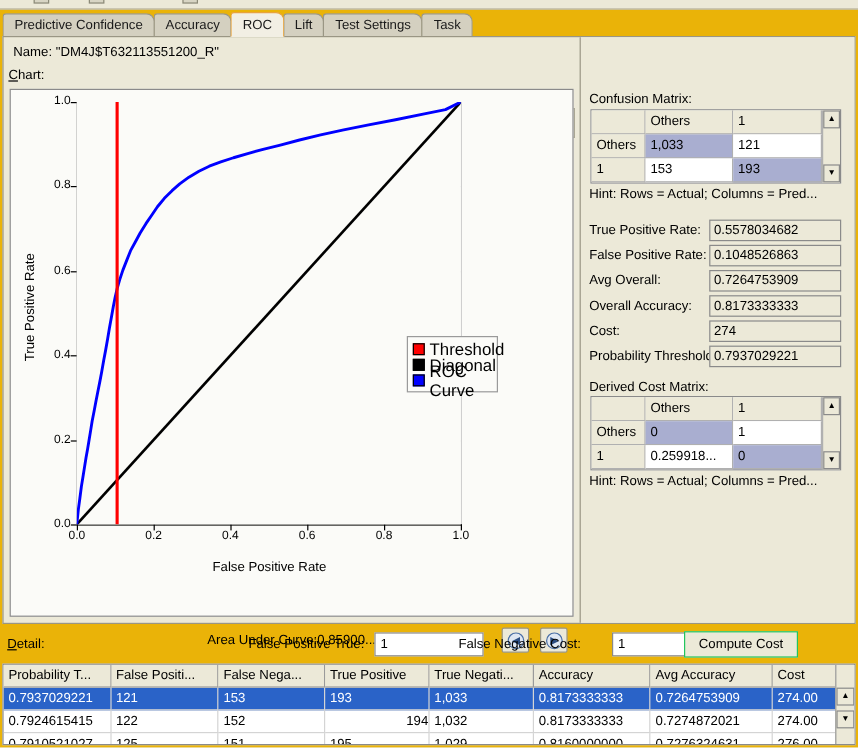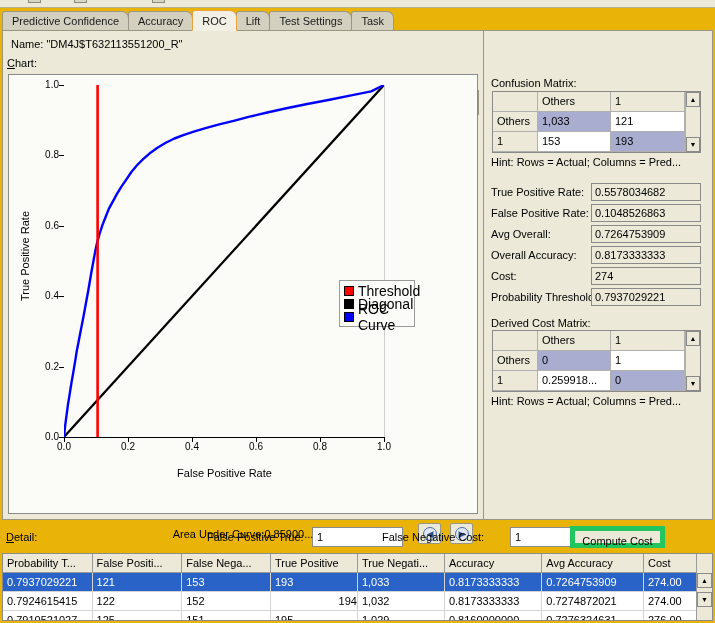--- a/index.html
+++ b/index.html
@@ -160,21 +160,21 @@
   .fp-lbl { position: absolute; left: 205px; top: 7px; font-size: 11px; }
   .fn-lbl { position: absolute; left: 380px; top: 7px; font-size: 11px; }
   .costinput {
     position: absolute; top: 3px; width: 91px; height: 20px;
     border: 1px solid #8a8a8a; background: #fff;
     font-size: 11px; line-height: 18px; padding-left: 4px;
     font-family: "Liberation Sans", sans-serif;
   }
   .compute-btn {
     position: absolute; left: 568px; top: 2px; width: 95px; height: 22px;
-    border: 5px solid #22c55e; background: #ece9d8;
+    border: 1px solid #22c55e; background: #ece9d8;
     font-size: 11px; line-height: 20px; text-align: center; cursor: pointer;
   }
 
   
   .dtable {
     position: absolute; left: 2px; top: 553px; width: 711px; height: 68px;
     border: 1px solid #8a8a8a; background: #fff; overflow: hidden;
   }
   .dhdr { display: flex; height: 19px; background: #ece9d8; }
   .dhcell {

